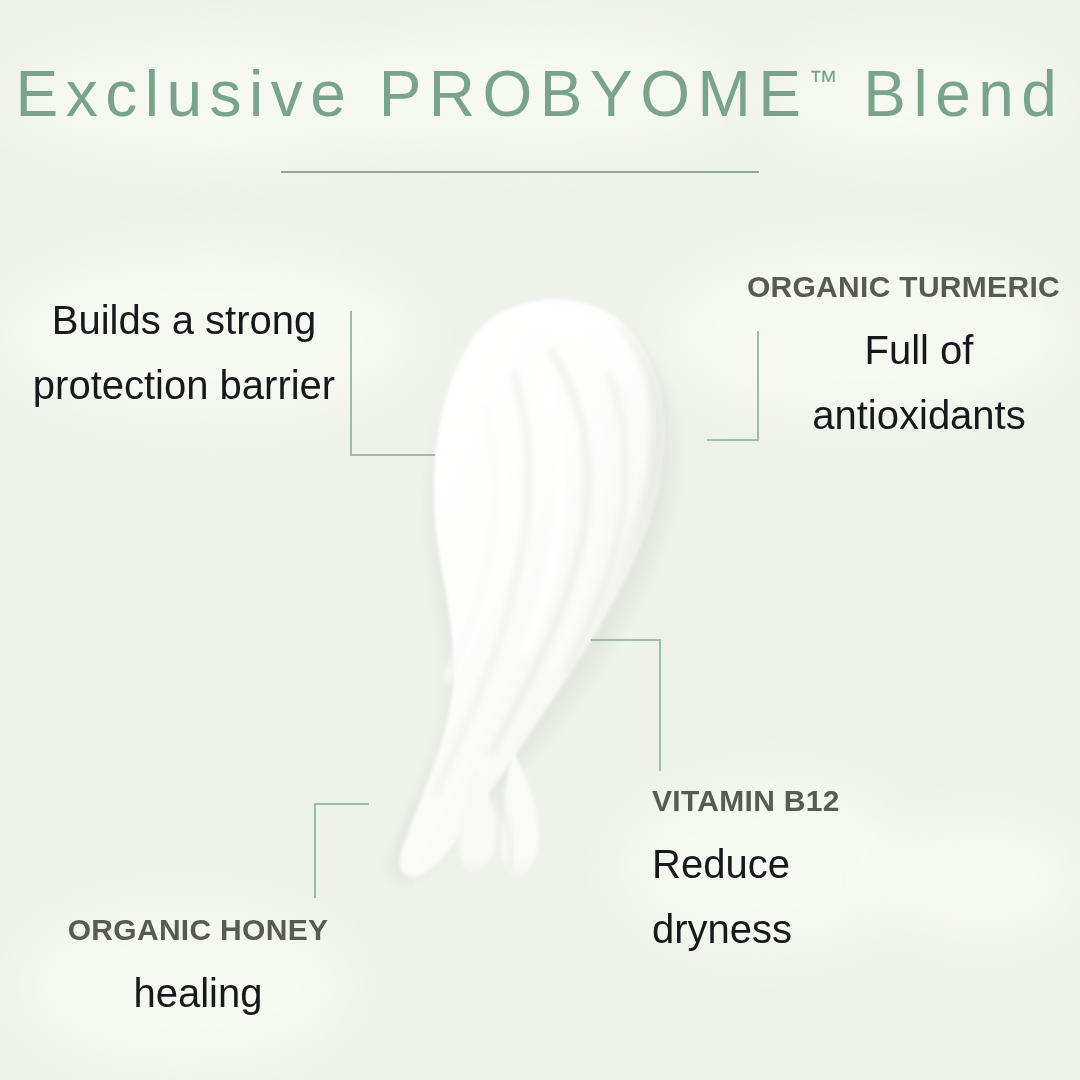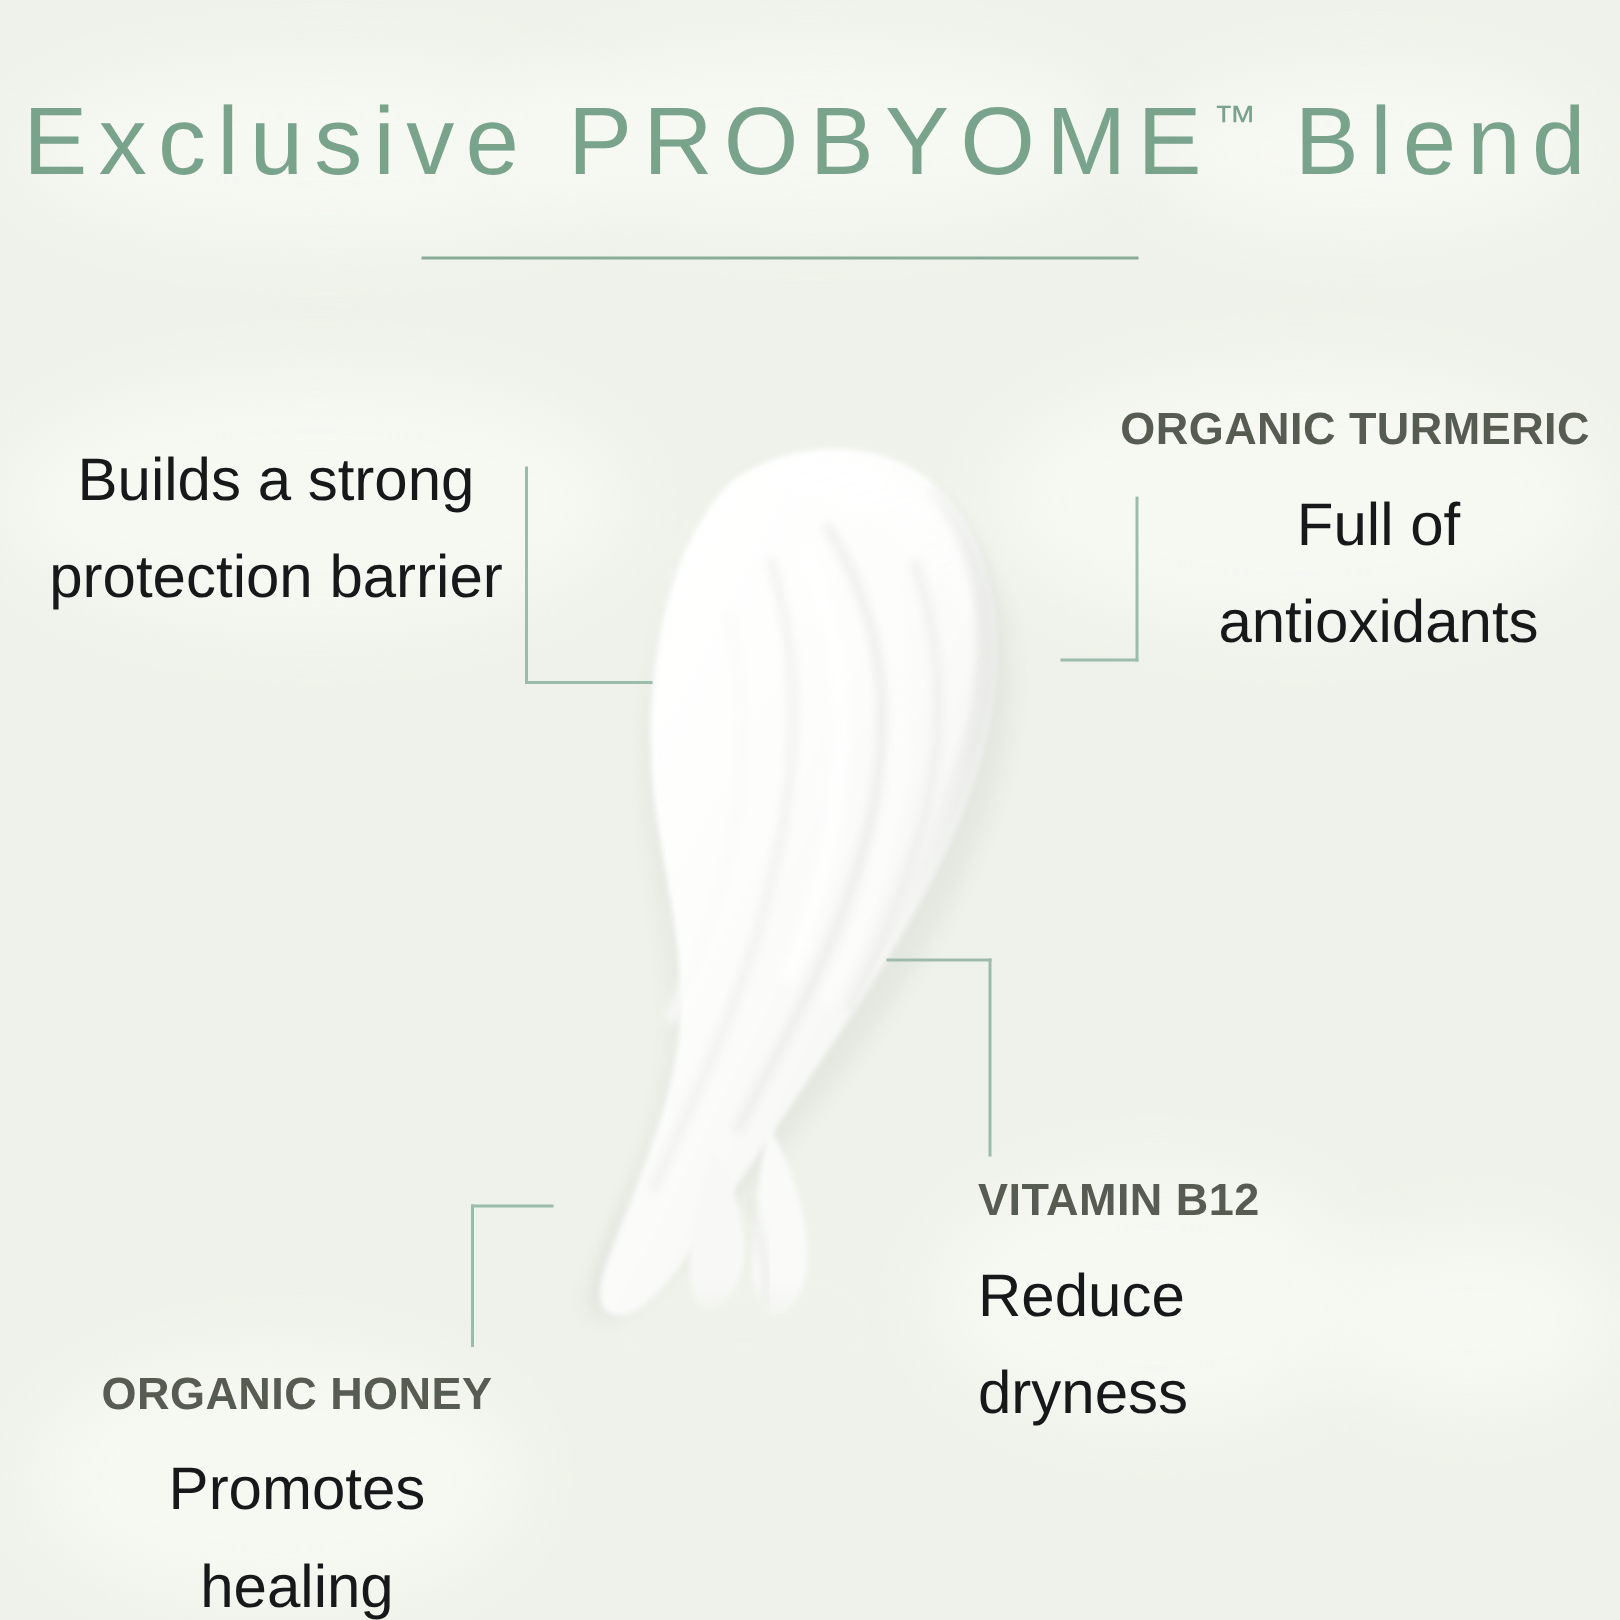--- a/index.html
+++ b/index.html
@@ -307,18 +307,17 @@
     <div class="c-head">VITAMIN B12</div>
     <div class="c-body">
       <div>Reduce</div>
       <div>dryness</div>
     </div>
   </div>
 
   <div class="callout ctr" id="co-honey">
     <div class="c-head">ORGANIC HONEY</div>
     <div class="c-body">
-      <div>Promotes</div>
       <div>healing</div>
     </div>
   </div>
 
 </div>
 
 </body></html>

